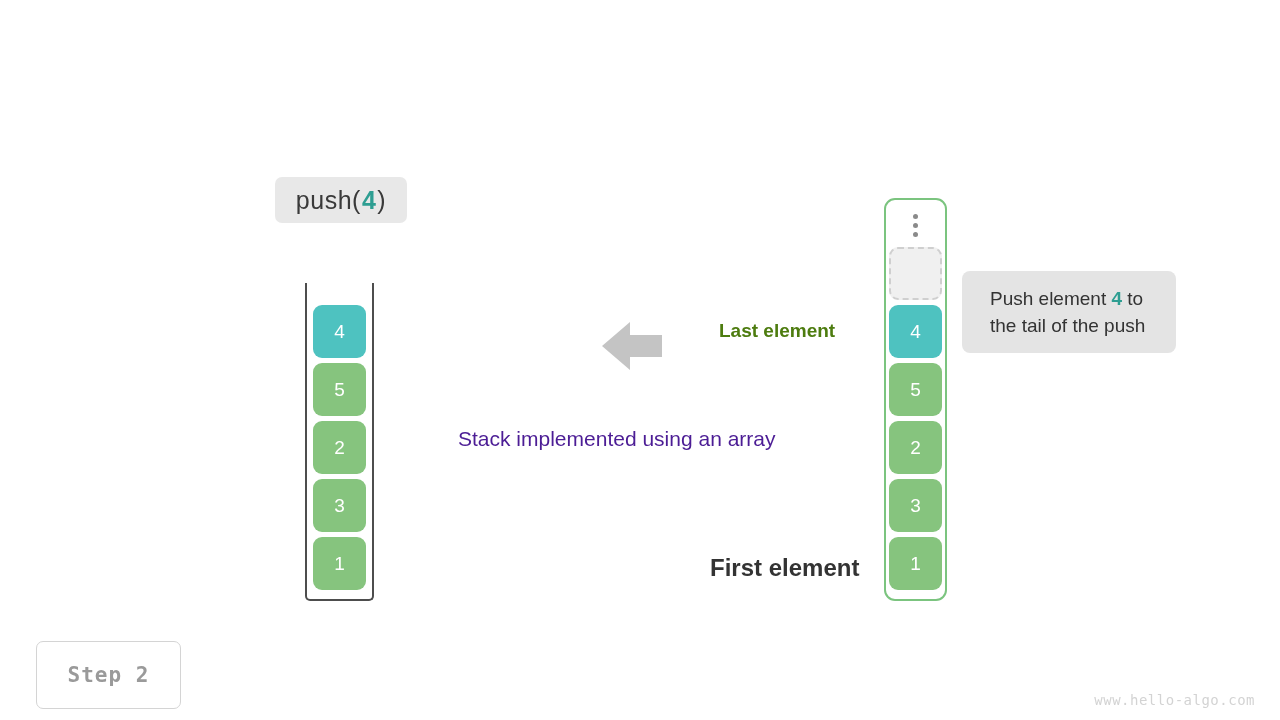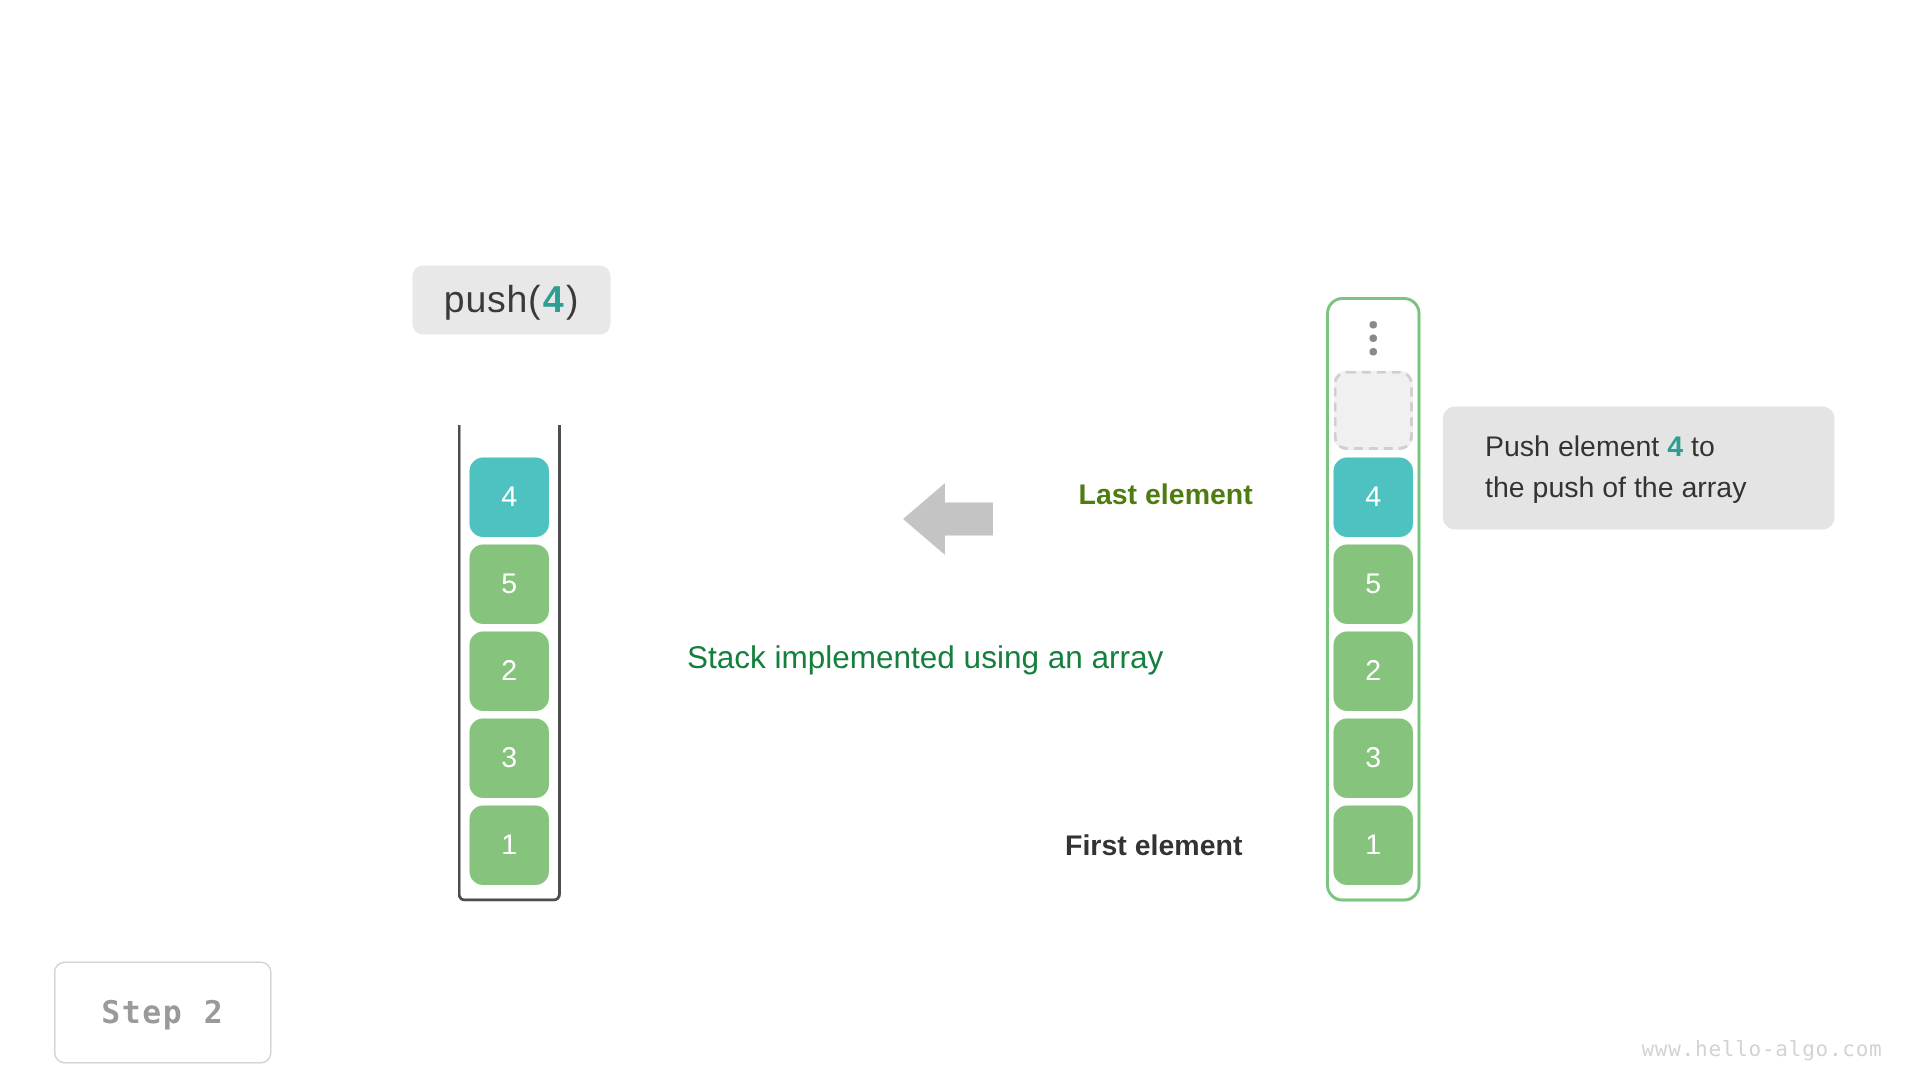--- a/index.html
+++ b/index.html
@@ -139,40 +139,40 @@
     top: 320px;
     font-size: 19px;
     font-weight: bold;
     color: #4d7c0f;
     white-space: nowrap;
   }
   .label-first {
     position: absolute;
     left: 710px;
     top: 554px;
-    font-size: 19px;
+    font-size: 24px;
     font-weight: bold;
     color: #333333;
     white-space: nowrap;
   }
   .caption {
     position: absolute;
     left: 458px;
     top: 427px;
     font-size: 21px;
-    color: #15803d;
+    color: #4c1d95;
     white-space: nowrap;
   }
 
   
   .tooltip {
     position: absolute;
     left: 962px;
     top: 271px;
-    width: 261px;
+    width: 214px;
     height: 82px;
     background: #e4e4e4;
     border-radius: 8px;
     display: flex;
     align-items: center;
     box-sizing: border-box;
     padding: 0 28px 0 28px;
   }
   .tooltip-text {
     font-size: 19px;
@@ -276,20 +276,20 @@
       <span>4</span>
     </div>
     <div class="cell empty">
       <span></span>
     </div>
   </div>
 
   <div class="tooltip">
     <div class="tooltip-text">
       <span>Push element </span><span class="accent">4</span><span> to</span><br>
-      <span>the push of the array</span>
+      <span>the tail of the push</span>
     </div>
   </div>
 
   <div class="step-badge">Step 2</div>
   <div class="watermark">www.hello-algo.com</div>
 
 </div>
 
 </body></html>

